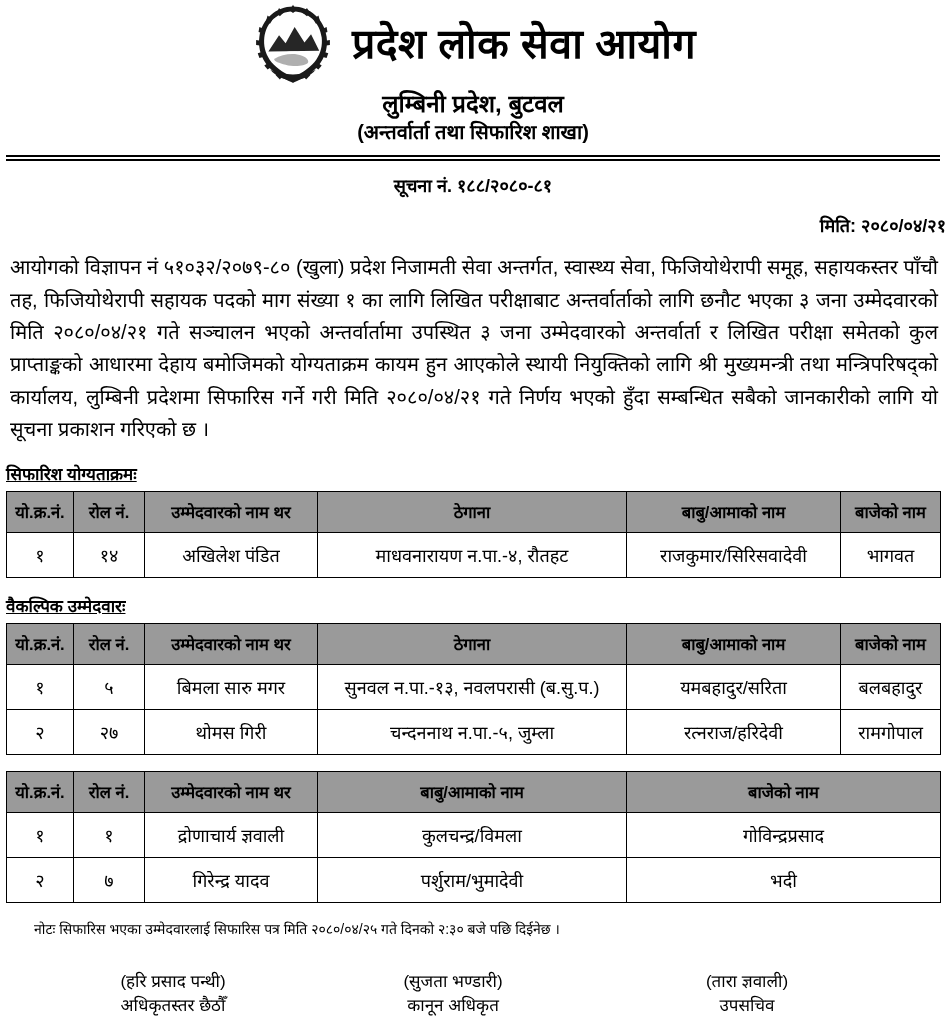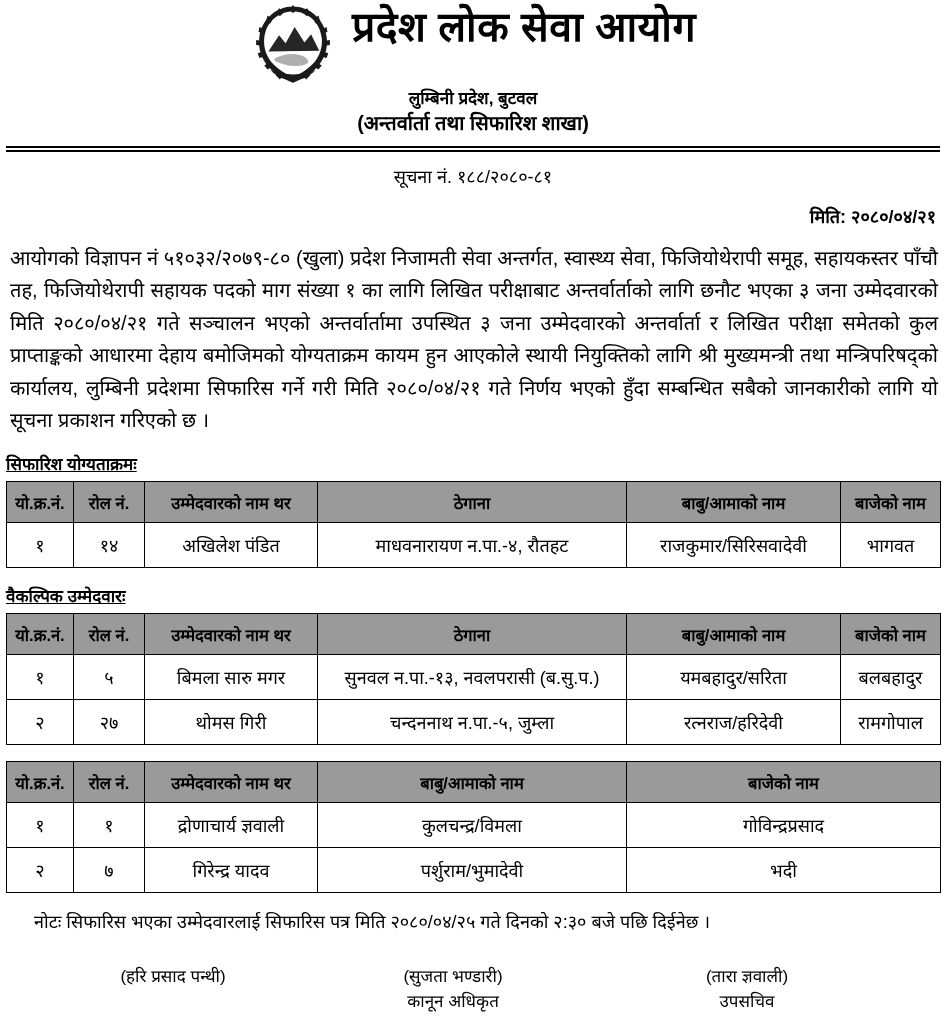--- a/index.html
+++ b/index.html
@@ -23,41 +23,41 @@
     box-sizing: border-box;
   }
 
   
   .masthead {
     padding-top: 4px;
     text-align: center;
   }
   .masthead-row {
     display: flex;
-    align-items: flex-start;
+    align-items: center;
     justify-content: center;
     gap: 16px;
   }
   .emblem {
     width: 86px;
     height: 82px;
     flex: 0 0 auto;
     position: relative;
   }
   .emblem svg { display:block; width:100%; height:100%; }
 
   .org-title {
     font-size: 41px;
     font-weight: bold;
     letter-spacing: 0.5px;
     line-height: 1.15;
     white-space: nowrap;
   }
   .org-sub1 {
-    font-size: 17px;
+    font-size: 24px;
     font-weight: bold;
     margin-top: 2px;
     line-height: 1.3;
   }
   .org-sub2 {
     font-size: 20px;
     font-weight: bold;
     line-height: 1.3;
   }
 
@@ -65,29 +65,28 @@
     margin: 10px 6px 0 6px;
     border-top: 2px solid #000;
     border-bottom: 2px solid #000;
     height: 2px;
     box-sizing: content-box;
   }
 
   .notice-no {
     text-align: center;
     font-size: 18px;
-    font-weight: normal;
+    font-weight: bold;
     margin-top: 12px;
   }
   .notice-date {
     text-align: right;
     font-size: 18px;
     font-weight: bold;
     margin-top: 16px;
-    padding-right: 10px;
   }
 
   
   .body-para {
     margin: 14px 8px 0 10px;
     font-size: 20px;
     line-height: 1.62;
     text-align: justify;
     text-justify: inter-word;
   }
@@ -139,21 +138,21 @@
   
   .t5 col.c1 { width: 67px; }
   .t5 col.c2 { width: 71px; }
   .t5 col.c3 { width: 173px; }
   .t5 col.c4 { width: 309px; }
   .t5 col.c5 { width: 314px; }
 
   
   .note {
     margin: 16px 0 0 34px;
-    font-size: 18px;
+    font-size: 14px;
   }
 
   
   .signatures {
     display: flex;
     margin-top: 32px;
     padding: 0 40px 0 28px;
   }
   .sig {
     flex: 1 1 0;
@@ -335,20 +334,21 @@
         </tr>
       </tbody>
     </table>
   </div>
 
   <div class="note">नोटः सिफारिस भएका उम्मेदवारलाई सिफारिस पत्र मिति २०८०/०४/२५ गते दिनको २:३० बजे पछि दिईनेछ ।</div>
 
   <div class="signatures">
     <div class="sig sig-1">
       <span class="sig-name">(हरि प्रसाद पन्थी)</span>
+      <span class="sig-post">अधिकृतस्तर छैठौँ</span>
     </div>
     <div class="sig sig-2">
       <span class="sig-name">(सुजता भण्डारी)</span>
       <span class="sig-post">कानून अधिकृत</span>
     </div>
     <div class="sig sig-3">
       <span class="sig-name">(तारा ज्ञवाली)</span>
       <span class="sig-post">उपसचिव</span>
     </div>
   </div>

